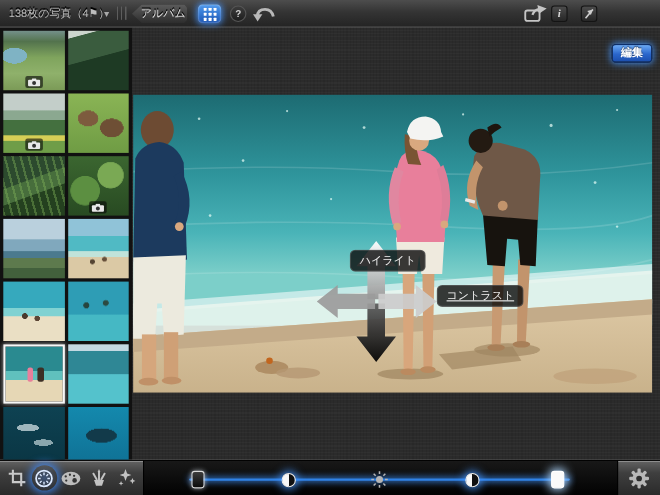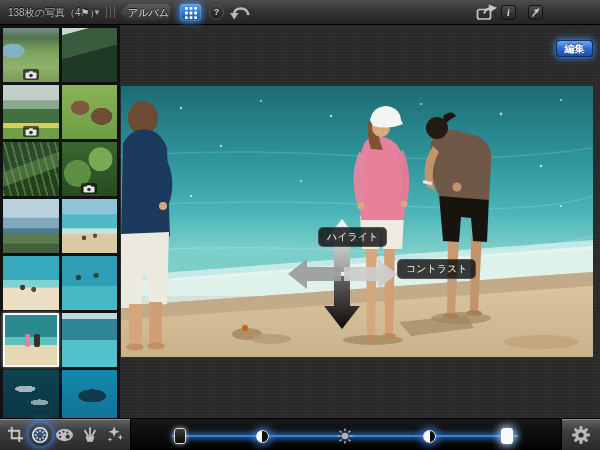--- a/index.html
+++ b/index.html
@@ -87,21 +87,21 @@
       linear-gradient(180deg,#1489ad,#0f7094);}
 
   
   .main{position:absolute;left:120px;top:25px;width:480px;height:393px;background-color:#2b2b2b;
     background-image:repeating-linear-gradient(0deg,rgba(255,255,255,.025) 0 1px,transparent 1px 3px),
       repeating-linear-gradient(90deg,rgba(0,0,0,.07) 0 1px,transparent 1px 3px);}
   .photo{position:absolute;left:1px;top:61px;width:472px;height:271px;cursor:grab;}
   .gesture-label{position:absolute;background:rgba(10,10,10,.8);border:1px solid rgba(130,130,130,.4);
     border-radius:5px;color:#f2f2f2;font-size:10px;padding:2px 8px;white-space:nowrap;z-index:5;}
   .hl-label{left:197px;top:105px;margin-top:36px;}
-  .ct-label{left:276px;top:173px;}
+  .ct-label{left:276px;top:173px;text-decoration:underline;}
 
   
   .bottombar{position:absolute;left:0;top:418px;width:600px;height:32px;background:#000;z-index:30;}
   .panel{position:absolute;top:1px;height:31px;
     background:linear-gradient(180deg,#636363 0%,#3f3f3f 35%,#2a2a2a 100%);
     box-shadow:inset 0 1px 0 rgba(255,255,255,.28);}
   .tools-panel{left:0;width:130px;display:flex;align-items:center;justify-content:space-around;padding:0 3px;box-sizing:border-box;}
   .gear-panel{left:562px;width:38px;display:flex;align-items:center;justify-content:center;}
   .slider-area{position:absolute;left:131px;top:1px;width:430px;height:31px;
     background:linear-gradient(180deg,#181818,#020202);}

